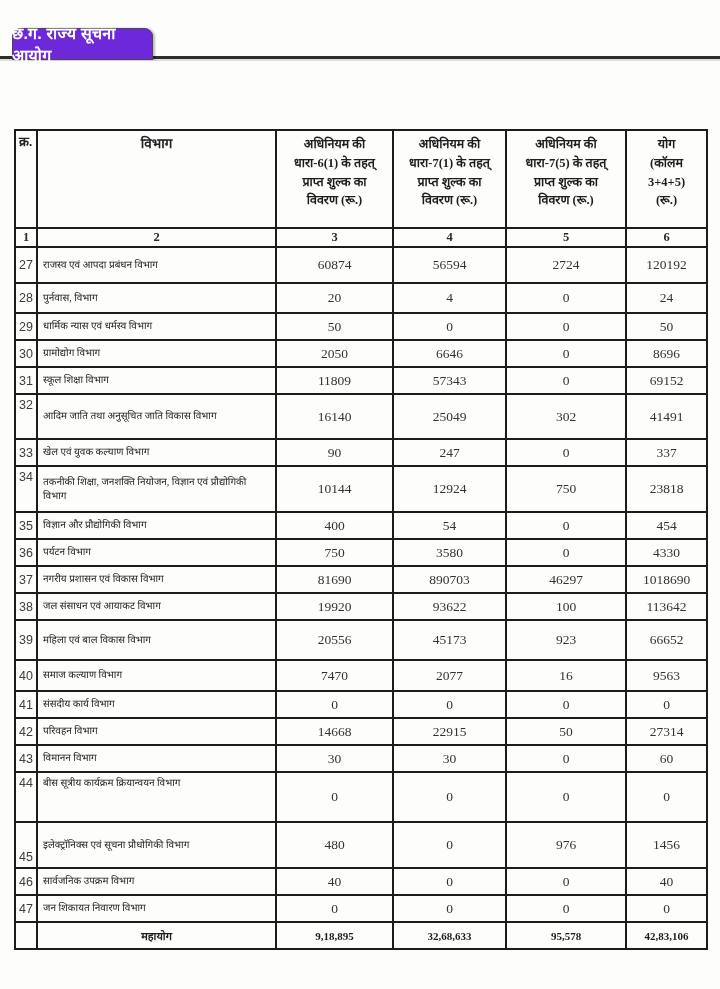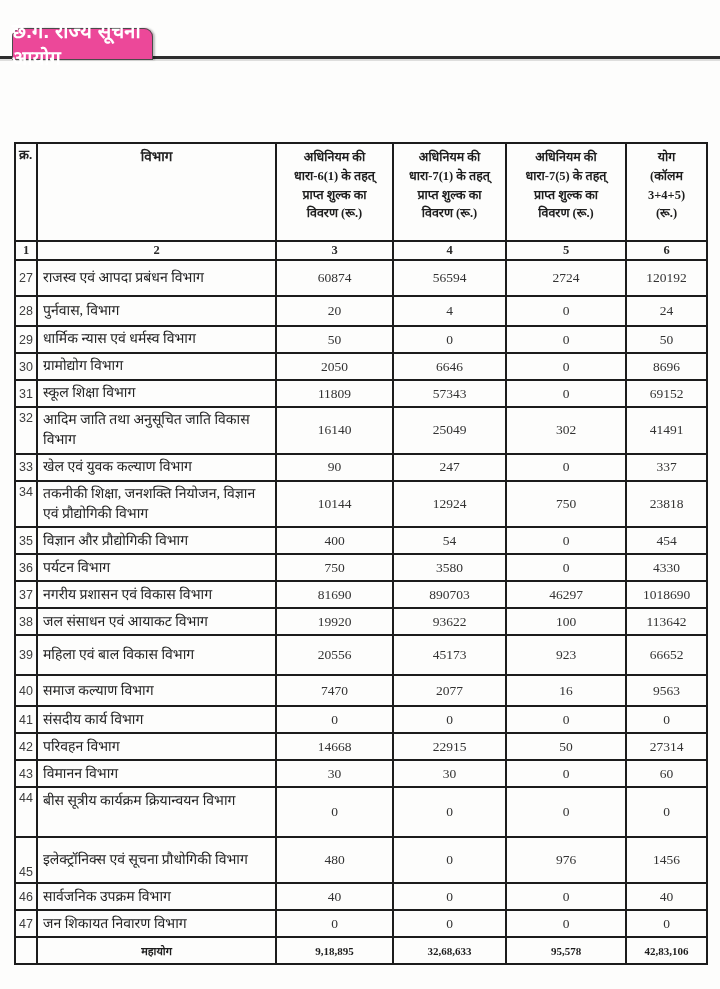--- a/index.html
+++ b/index.html
@@ -11,29 +11,29 @@
   }
   .page{position:absolute;inset:0;background:#fdfdfc;}
   
   .header-rule{
     position:absolute;left:0;top:56px;width:720px;height:3px;
     background:#2d2d2d;box-shadow:0 2px 0 rgba(0,0,0,0.12);
   }
   
   .header-tab{
     position:absolute;left:12px;top:28px;width:141px;height:32px;
-    background:#ec4899;border-radius:9px 9px 0 0;
+    background:#6d28d9;border-radius:9px 9px 0 0;
     color:#ffffff;display:flex;align-items:center;justify-content:center;
-    font-family:"Liberation Sans", sans-serif;font-weight:bold;font-size:20px;
+    font-family:"Liberation Sans", sans-serif;font-weight:bold;font-size:16px;
     letter-spacing:.2px;
     box-shadow:inset 0 0 0 1px #4a4a4a, 2px 0 2px rgba(0,0,0,.25);
     z-index:2;
   }
   table.fee-table{
-    position:absolute;left:14px;top:142px;width:692px;
+    position:absolute;left:14px;top:129px;width:692px;
     border-collapse:collapse;table-layout:fixed;
   }
   .fee-table td,.fee-table th{
     border:2px solid #1c1c1c;
     padding:1px 3px;
     overflow:hidden;
   }
   
   col.c-sno{width:22px;}
   col.c-dept{width:239px;}
@@ -54,21 +54,21 @@
   tr.num-row td{
     height:17px;text-align:center;font-weight:bold;font-size:12.5px;
     padding:0;color:#2a2a2a;
   }
   
   td.sno-cell{
     font-family:"Liberation Sans", sans-serif;font-size:12.5px;color:#3d3d3d;
     text-align:center;vertical-align:middle;padding:2px 1px;
   }
   td.dept-cell{
-    font-size:14px;text-align:left;padding:2px 4px 2px 5px;
+    font-size:10px;text-align:left;padding:2px 4px 2px 5px;
     vertical-align:middle;line-height:1.45;color:#242424;
   }
   td.val-cell{
     font-size:13.5px;text-align:center;vertical-align:middle;color:#333;
   }
   
   tr.footer-row td{height:23px;font-weight:bold;font-size:11px;text-align:center;color:#1d1d1d;}
 </style>
 </head>
 <body>

